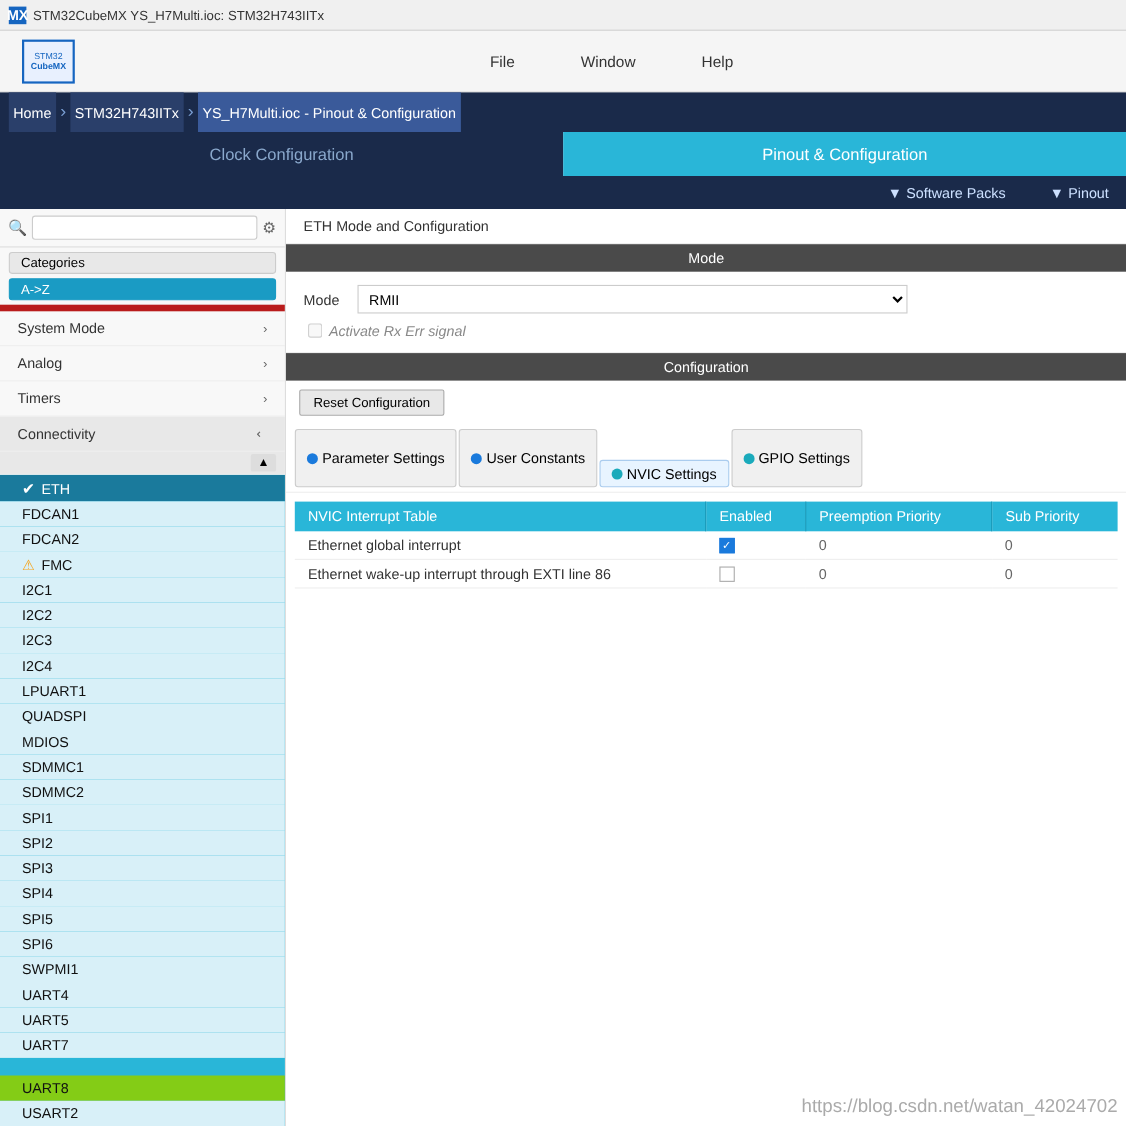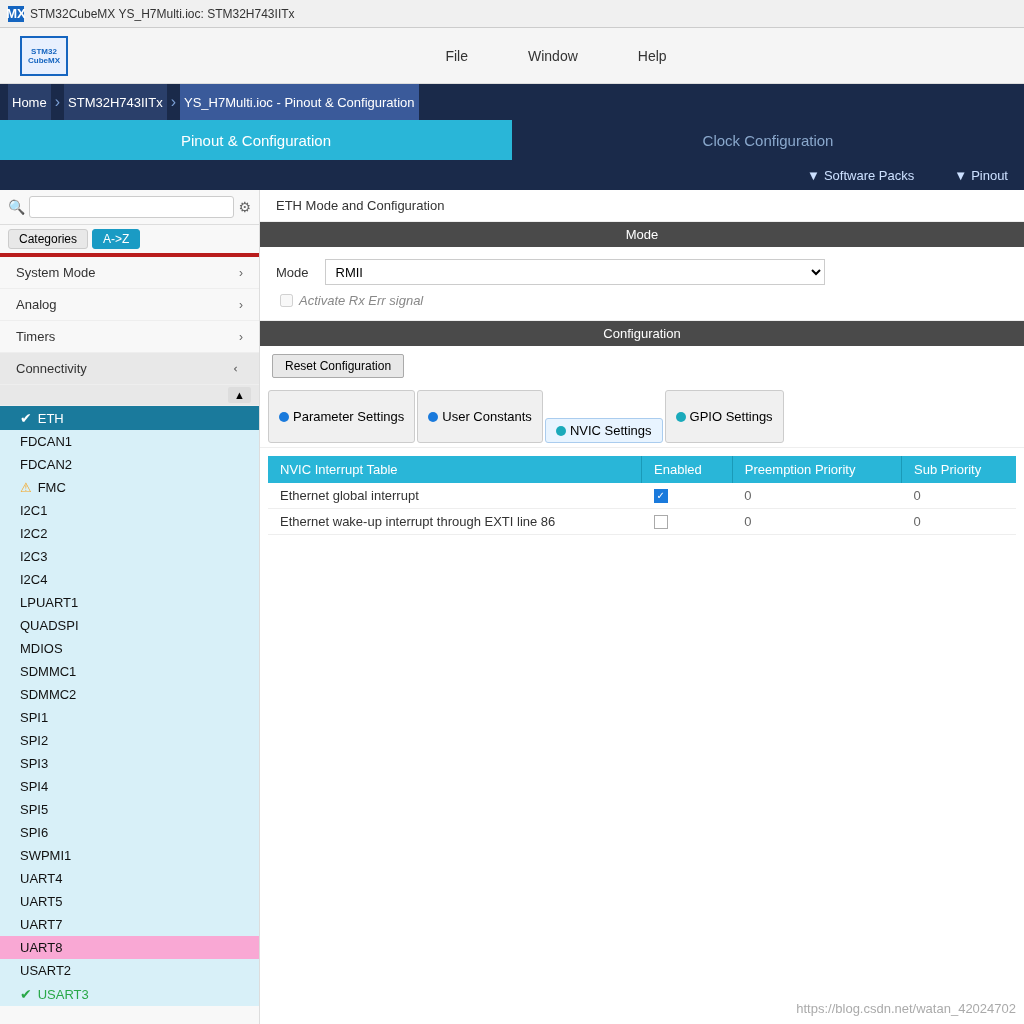--- a/index.html
+++ b/index.html
@@ -33,21 +33,21 @@
       border-bottom: 1px solid #ddd;
       gap: 40px;
     }
     .logo-area { display: flex; align-items: center; gap: 6px; }
     .logo-box {
       width: 48px; height: 40px;
       background: #e8f0fe;
       border: 2px solid #1565c0;
       display: flex; flex-direction: column; align-items: center; justify-content: center;
     }
-    .logo-stm { color: #1565c0; font-size: 8px; font-weight: bold; }
+    .logo-stm { color: #1565c0; font-size: 8px; font-weight: normal; }
     .logo-cube { color: #1565c0; font-size: 8px; font-weight: bold; }
     .menu-items { display: flex; gap: 60px; flex: 1; justify-content: center; }
     .menu-item { cursor: pointer; color: #333; font-size: 14px; }
 
     
     .breadcrumb-nav {
       background: #1a2a4a;
       display: flex;
       align-items: center;
       height: 36px;
@@ -130,23 +130,24 @@
       border: 1px solid #ccc;
       border-radius: 3px;
       padding: 2px 6px;
       font-size: 12px;
       height: 22px;
     }
     .gear-btn { color: #666; font-size: 14px; cursor: pointer; }
 
     .category-tabs {
       display: flex;
-      border-bottom: 4px solid #b91c1c;
+      border-bottom: 6px solid #b91c1c;
       padding: 4px 8px;
       gap: 4px;
+      flex-direction: column;
     }
     .cat-tab {
       padding: 2px 10px;
       border: 1px solid #ccc;
       border-radius: 3px;
       cursor: pointer;
       font-size: 12px;
       background: #e8e8e8;
     }
     .cat-tab.active { background: #1a9bc4; color: white; border-color: #1a9bc4; }
@@ -291,21 +292,21 @@
       width: 14px; height: 14px;
       background: white;
       border: 1px solid #aaa;
     }
 
     .watermark {
       position: fixed;
       bottom: 8px;
       right: 8px;
       color: #aaa;
-      font-size: 13px;
+      font-size: 17px;
     }
 
     
     ::-webkit-scrollbar { width: 8px; }
     ::-webkit-scrollbar-track { background: #f1f1f1; }
     ::-webkit-scrollbar-thumb { background: #c1c1c1; border-radius: 4px; }
   </style>
 </head>
 <body>
 
@@ -332,22 +333,22 @@
 
 <div class="breadcrumb-nav">
   <div class="breadcrumb-item">Home</div>
   <span class="breadcrumb-arrow">›</span>
   <div class="breadcrumb-item">STM32H743IITx</div>
   <span class="breadcrumb-arrow">›</span>
   <div class="breadcrumb-item active">YS_H7Multi.ioc - Pinout &amp; Configuration</div>
 </div>
 
 <div class="main-tabs">
+  <div class="main-tab inactive">Clock Configuration</div>
   <div class="main-tab active">Pinout &amp; Configuration</div>
-  <div class="main-tab inactive">Clock Configuration</div>
 </div>
 
 <div class="sub-header">
   <div class="sub-header-item">
     <span>▼</span>
     <span>Software Packs</span>
   </div>
   <div class="sub-header-item">
     <span>▼</span>
     <span>Pinout</span>
@@ -461,21 +462,21 @@
         </div>
         <div class="nav-item" style="background:#d8f0f8;">
           <span class="nav-item-label">UART4</span>
         </div>
         <div class="nav-item" style="background:#d8f0f8;">
           <span class="nav-item-label">UART5</span>
         </div>
         <div class="nav-item" style="background:#d8f0f8;">
           <span class="nav-item-label">UART7</span>
         </div>
-        <div class="nav-item" style="background:#f9a8d4;">
+        <div class="nav-item" style="background:#84cc16;margin-top:16px;">
           <span class="nav-item-label">UART8</span>
         </div>
         <div class="nav-item" style="background:#d8f0f8;">
           <span class="nav-item-label">USART2</span>
         </div>
         <div class="nav-item" style="background:#d8f0f8; color:#29a848;">
           <span style="color:#29a848; font-size:14px;">✔</span>
           <span class="nav-item-label" style="color:#29a848;">USART3</span>
         </div>
 

